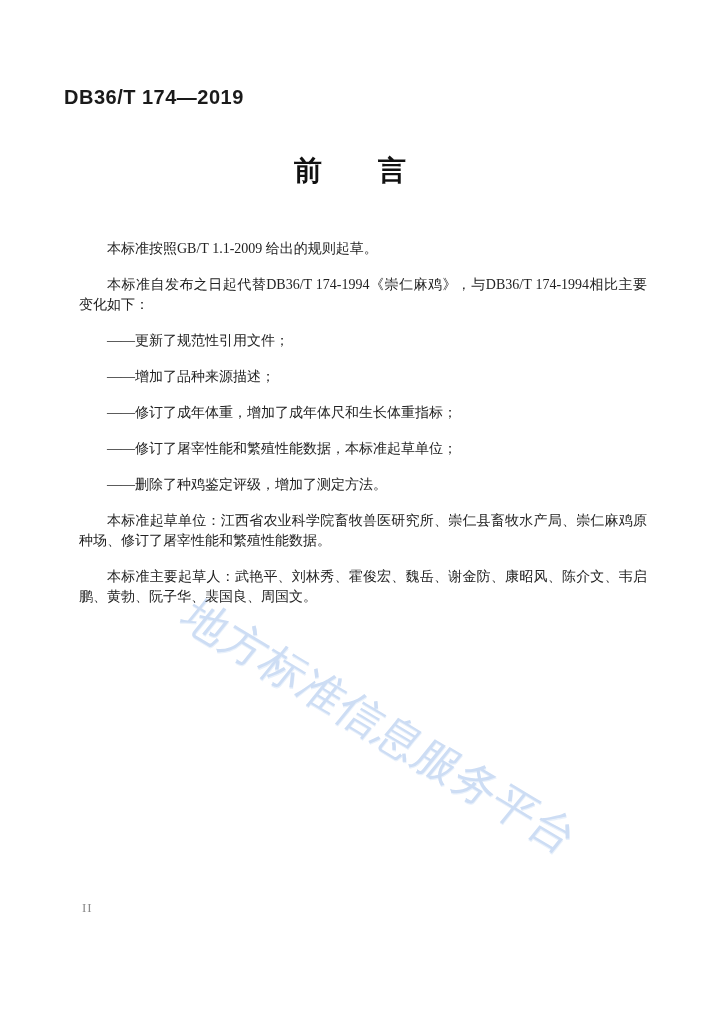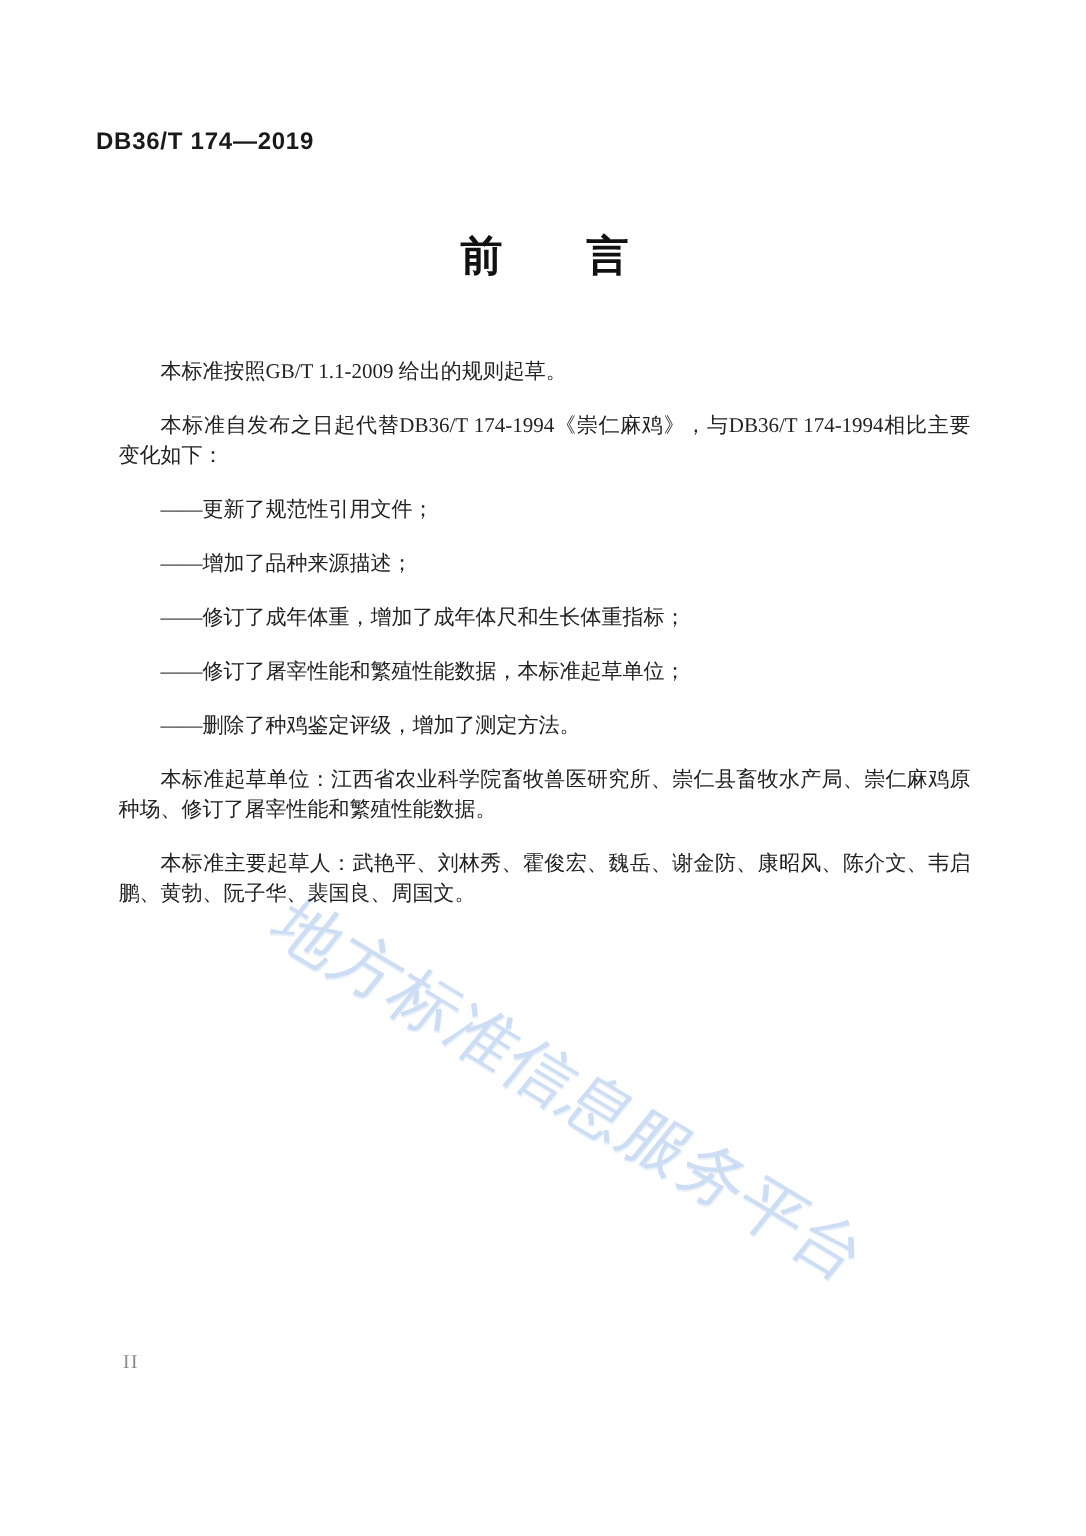--- a/index.html
+++ b/index.html
@@ -31,27 +31,27 @@
     font-family: "Liberation Serif", serif;
     user-select: none;
     pointer-events: none;
   }
   .doc-header {
     position: absolute;
     left: 64px;
     top: 86px;
     font-family: "Liberation Sans", sans-serif;
     font-weight: bold;
-    font-size: 16px;
+    font-size: 20px;
     letter-spacing: 0.5px;
     color: #1a1a1a;
   }
   .doc-title {
     position: absolute;
-    left: 63px;
+    left: 50px;
     width: 600px;
     top: 152px;
     text-align: center;
     font-family: "Liberation Sans", sans-serif;
     font-weight: bold;
     font-size: 28px;
     color: #111111;
   }
   .doc-body {
     position: absolute;

